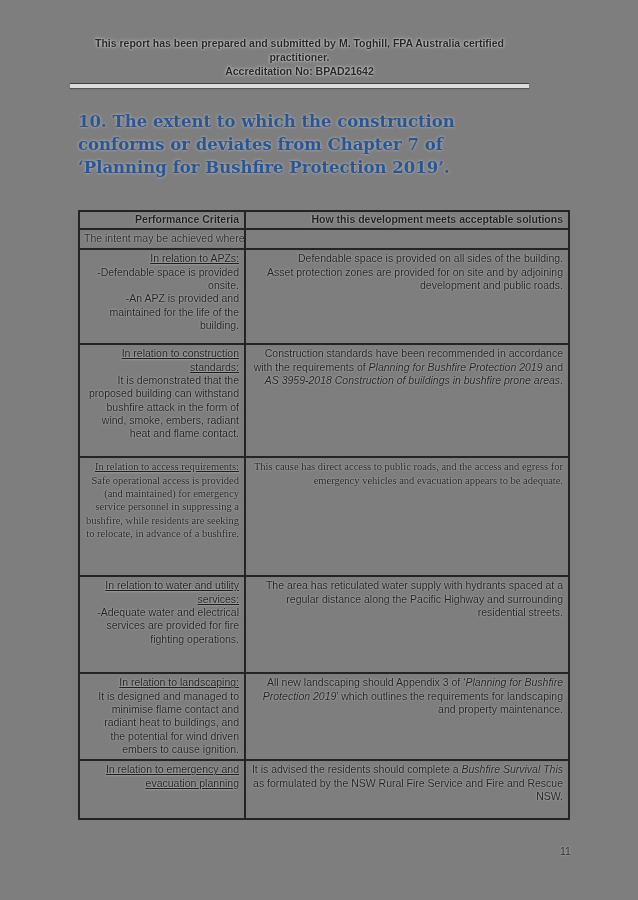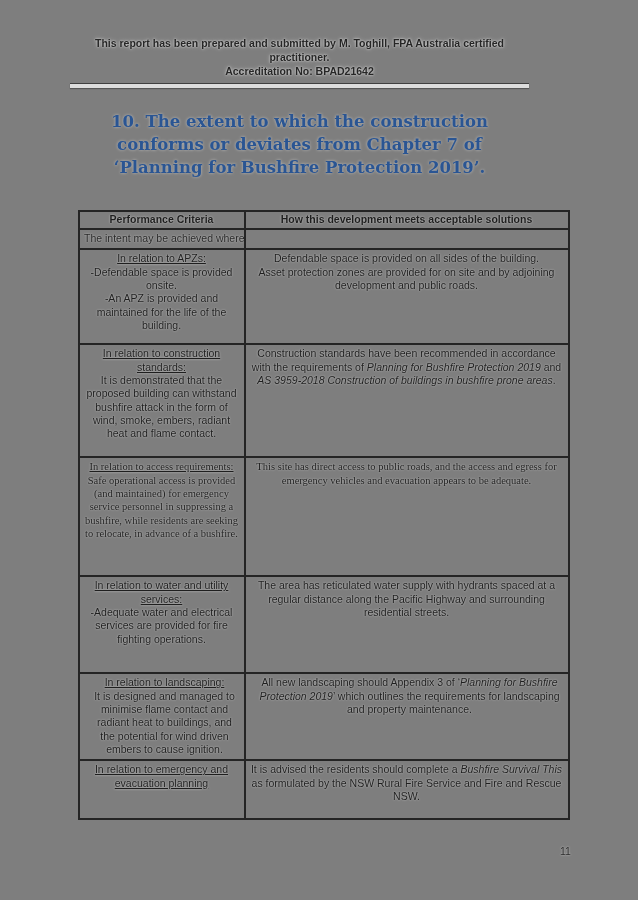--- a/index.html
+++ b/index.html
@@ -33,39 +33,38 @@
 
   
   .section-heading{
     margin-top:22px;
     font-family:"DejaVu Serif", serif;
     font-weight:bold;
     font-size:16.5px;
     line-height:1.42;
     color:var(--heading-blue,#2a5593);
     text-shadow:0 0 3px rgba(255,255,255,.55);
-    text-align:center;
   }
 
   
   table.criteria-table{
     margin-top:30px;
     width:490px;
     border-collapse:collapse;
     table-layout:fixed;
     color:var(--text-color,#1f1f1f);
     text-shadow:0 0 2px rgba(255,255,255,.6);
   }
   .criteria-table th,.criteria-table td{
     border:2px solid #242424;
     vertical-align:top;
     padding:2px 5px 3px 4px;
     font-size:10.5px;
     line-height:1.27;
-    text-align:center;
+    text-align:right;
   }
   .criteria-table th{font-weight:bold;padding-top:1px;padding-bottom:2px;}
   col.c-left{width:166px;}
   col.c-right{width:324px;}
   .intro-cell{
     font-size:9.3px;
     white-space:nowrap;
     overflow:hidden;
     padding-top:1px;padding-bottom:2px;
     color:#2a2a2a;
@@ -138,21 +137,21 @@
             <td class="solution-cell">
               <p><span>Construction standards have been recommended in accordance with the requirements of </span><span class="it">Planning for Bushfire Protection 2019</span><span> and </span><span class="it">AS 3959-2018 Construction of buildings in bushfire prone areas</span><span>.</span></p>
             </td>
           </tr>
           <tr class="data-row row-3">
             <td>
               <div class="crit-line u">In relation to access requirements:</div>
               <div class="crit-line">Safe operational access is provided (and maintained) for emergency service personnel in suppressing a bushfire, while residents are seeking to relocate, in advance of a bushfire.</div>
             </td>
             <td class="solution-cell">
-              <p><span>This site has direct access to public roads, and the access and egress for emergency vehicles and evacuation appears to be adequate.</span></p>
+              <p><span>This cause has direct access to public roads, and the access and egress for emergency vehicles and evacuation appears to be adequate.</span></p>
             </td>
           </tr>
           <tr class="data-row row-4">
             <td>
               <div class="crit-line u">In relation to water and utility services:</div>
               <div class="crit-line">-Adequate water and electrical services are provided for fire fighting operations.</div>
             </td>
             <td class="solution-cell">
               <p><span>The area has reticulated water supply with hydrants spaced at a regular distance along the Pacific Highway and surrounding residential streets.</span></p>
             </td>

